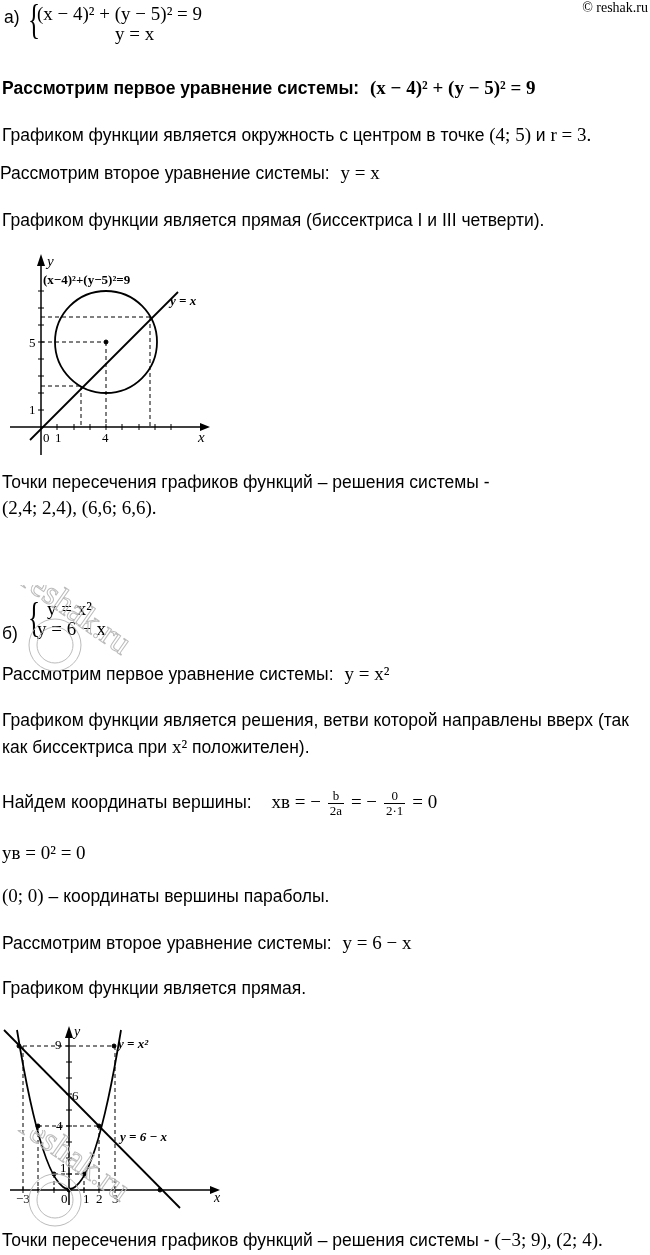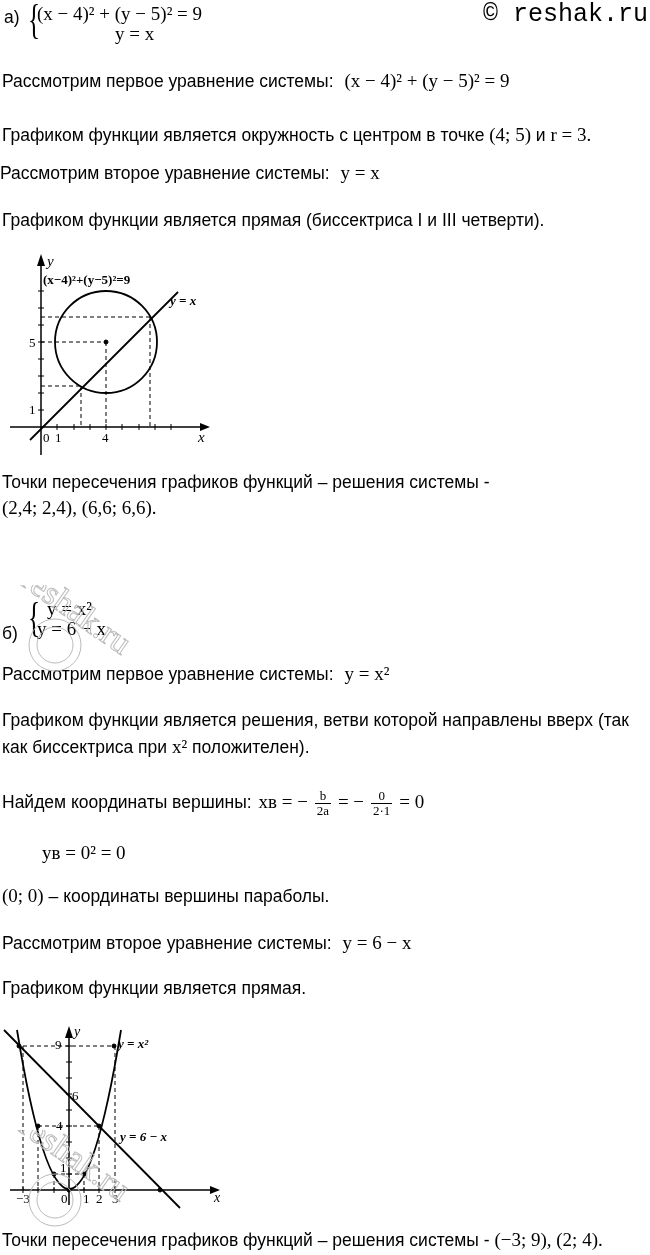--- a/index.html
+++ b/index.html
@@ -7,34 +7,34 @@
     width: 650px; height: 1255px; position: relative; overflow: hidden;
     font-family: "Liberation Sans", "DejaVu Sans", sans-serif;
     color: #000; font-size: 17.5px;
   }
   .abs { position: absolute; white-space: nowrap; }
   .math { font-family: "Liberation Serif", "DejaVu Serif", serif; font-size: 19px; }
   .brace { font-family: "Liberation Serif", serif; font-size: 42px; line-height: 1; position: absolute; transform: scaleX(0.6); }
   .frac { display: inline-block; vertical-align: middle; text-align: center; font-size: 13px; line-height: 1.1; margin: 0 2px; }
   .frac .num { display: block; border-bottom: 1px solid #000; padding: 0 2px; }
   .frac .den { display: block; padding: 0 2px; }
-  .copyright { font-family: Liberation Mono, monospace; font-size: 25px; }
+  .copyright { font-family: Liberation Serif, serif; font-size: 14px; }
   svg text { font-family: "Liberation Serif", "DejaVu Serif", serif; }
   .wm { position: absolute; pointer-events: none; }
 </style>
 </head>
 <body>
 
 <div class="abs" style="left:4px;top:7px;">а)</div>
 <div class="brace" style="left:24px;top:-2px;">{</div>
 <div class="abs math" style="left:37px;top:3px;">(x − 4)² + (y − 5)² = 9</div>
 <div class="abs math" style="left:115px;top:23px;">y = x</div>
 <div class="abs copyright" style="right:2px;top:0px;">© reshak.ru</div>
 
-<div class="abs" style="left:2px;top:70px;">
+<div class="abs" style="left:2px;top:77px;font-weight:bold;">
   <span>Рассмотрим первое уравнение системы:</span>
   <span class="math" style="margin-left:6px;">(x − 4)² + (y − 5)² = 9</span>
 </div>
 <div class="abs" style="left:2px;top:124px;">
   <span>Графиком функции является окружность с центром в точке</span>
   <span class="math">(4; 5)</span>
   <span>и</span>
   <span class="math">r = 3.</span>
 </div>
 <div class="abs" style="left:0;top:162px;">
@@ -108,27 +108,27 @@
   <span class="math" style="margin-left:6px;">y = x²</span>
 </div>
 <div class="abs" style="left:2px;top:710px;">Графиком функции является решения, ветви которой направлены вверх (так</div>
 <div class="abs" style="left:2px;top:736px;">
   <span>как биссектриса при</span>
   <span class="math">x²</span>
   <span>положителен).</span>
 </div>
 <div class="abs" style="left:2px;top:789px;">
   <span>Найдем координаты вершины:</span>
-  <span class="math" style="margin-left:2px;">xв = −</span>
+  <span class="math" style="margin-left:15px;">xв = −</span>
   <span class="frac math"><span class="num">b</span><span class="den">2a</span></span>
   <span class="math">= −</span>
   <span class="frac math"><span class="num">0</span><span class="den">2·1</span></span>
   <span class="math">= 0</span>
 </div>
-<div class="abs math" style="left:2px;top:842px;margin-left:40px;">yв = 0² = 0</div>
+<div class="abs math" style="left:2px;top:842px;">yв = 0² = 0</div>
 <div class="abs" style="left:2px;top:885px;">
   <span class="math">(0; 0)</span>
   <span>– координаты вершины параболы.</span>
 </div>
 <div class="abs" style="left:2px;top:932px;">
   <span>Рассмотрим второе уравнение системы:</span>
   <span class="math" style="margin-left:6px;">y = 6 − x</span>
 </div>
 <div class="abs" style="left:2px;top:978px;text-align:center;">Графиком функции является прямая.</div>
 

